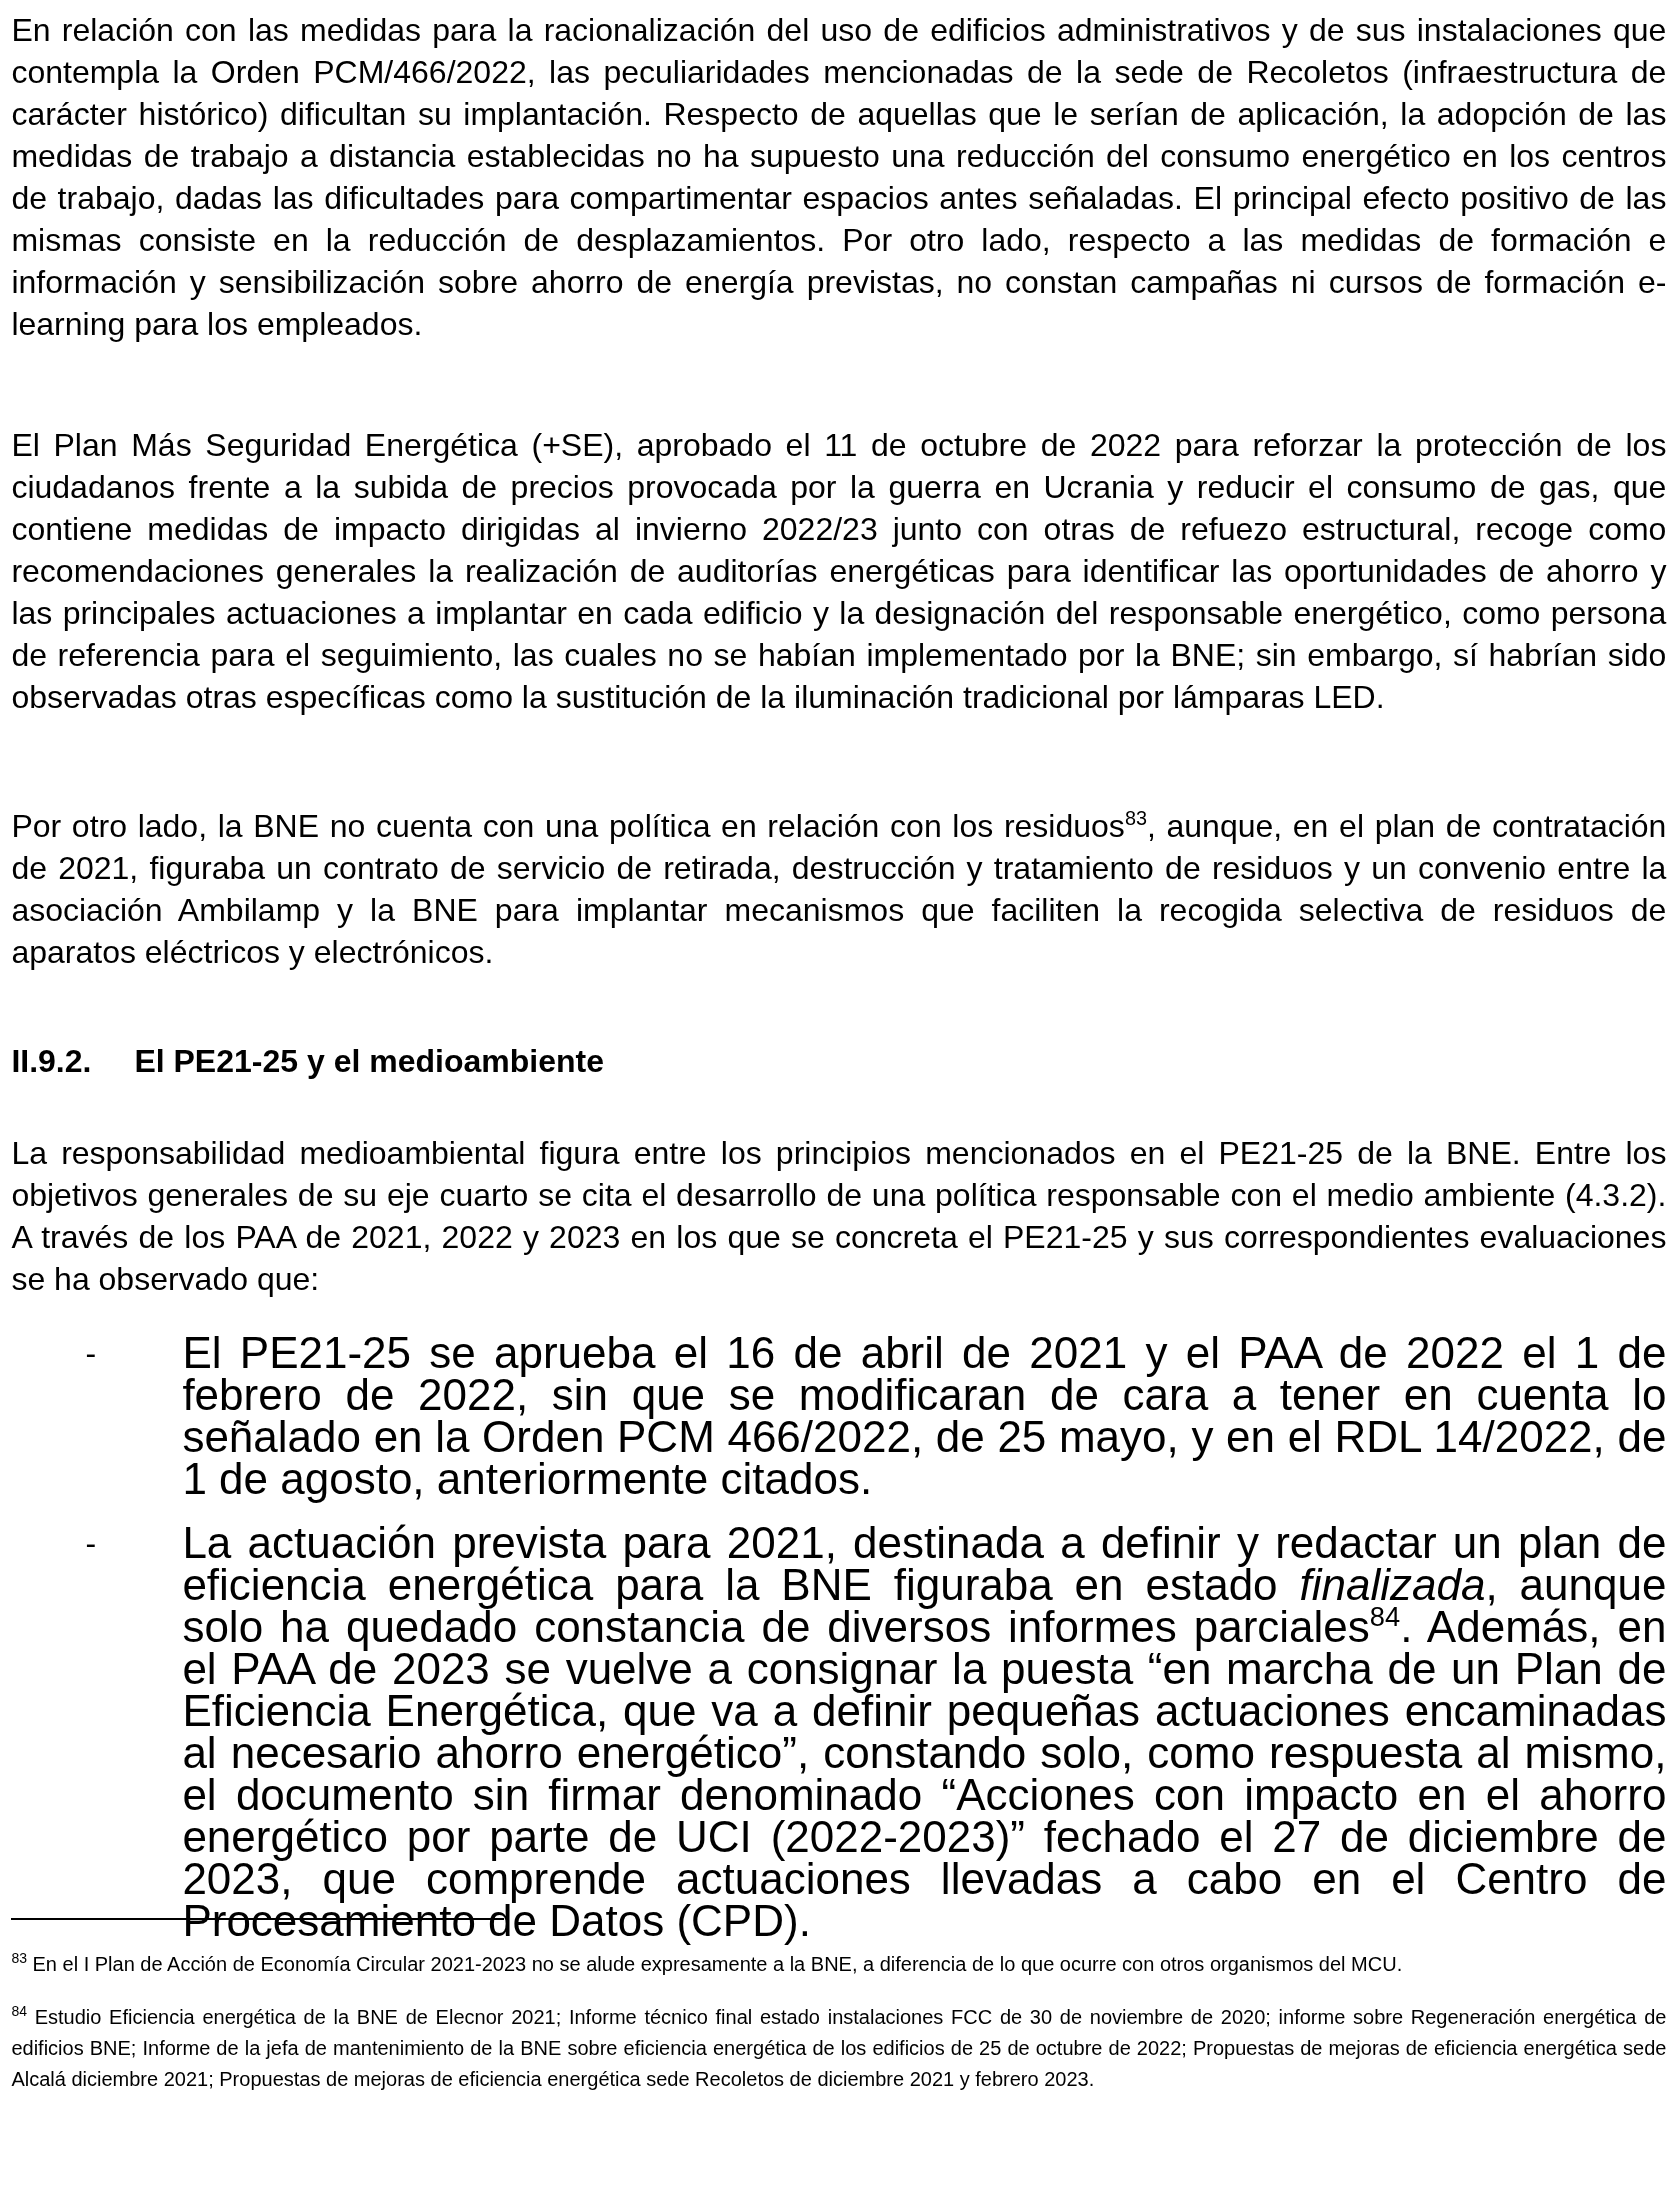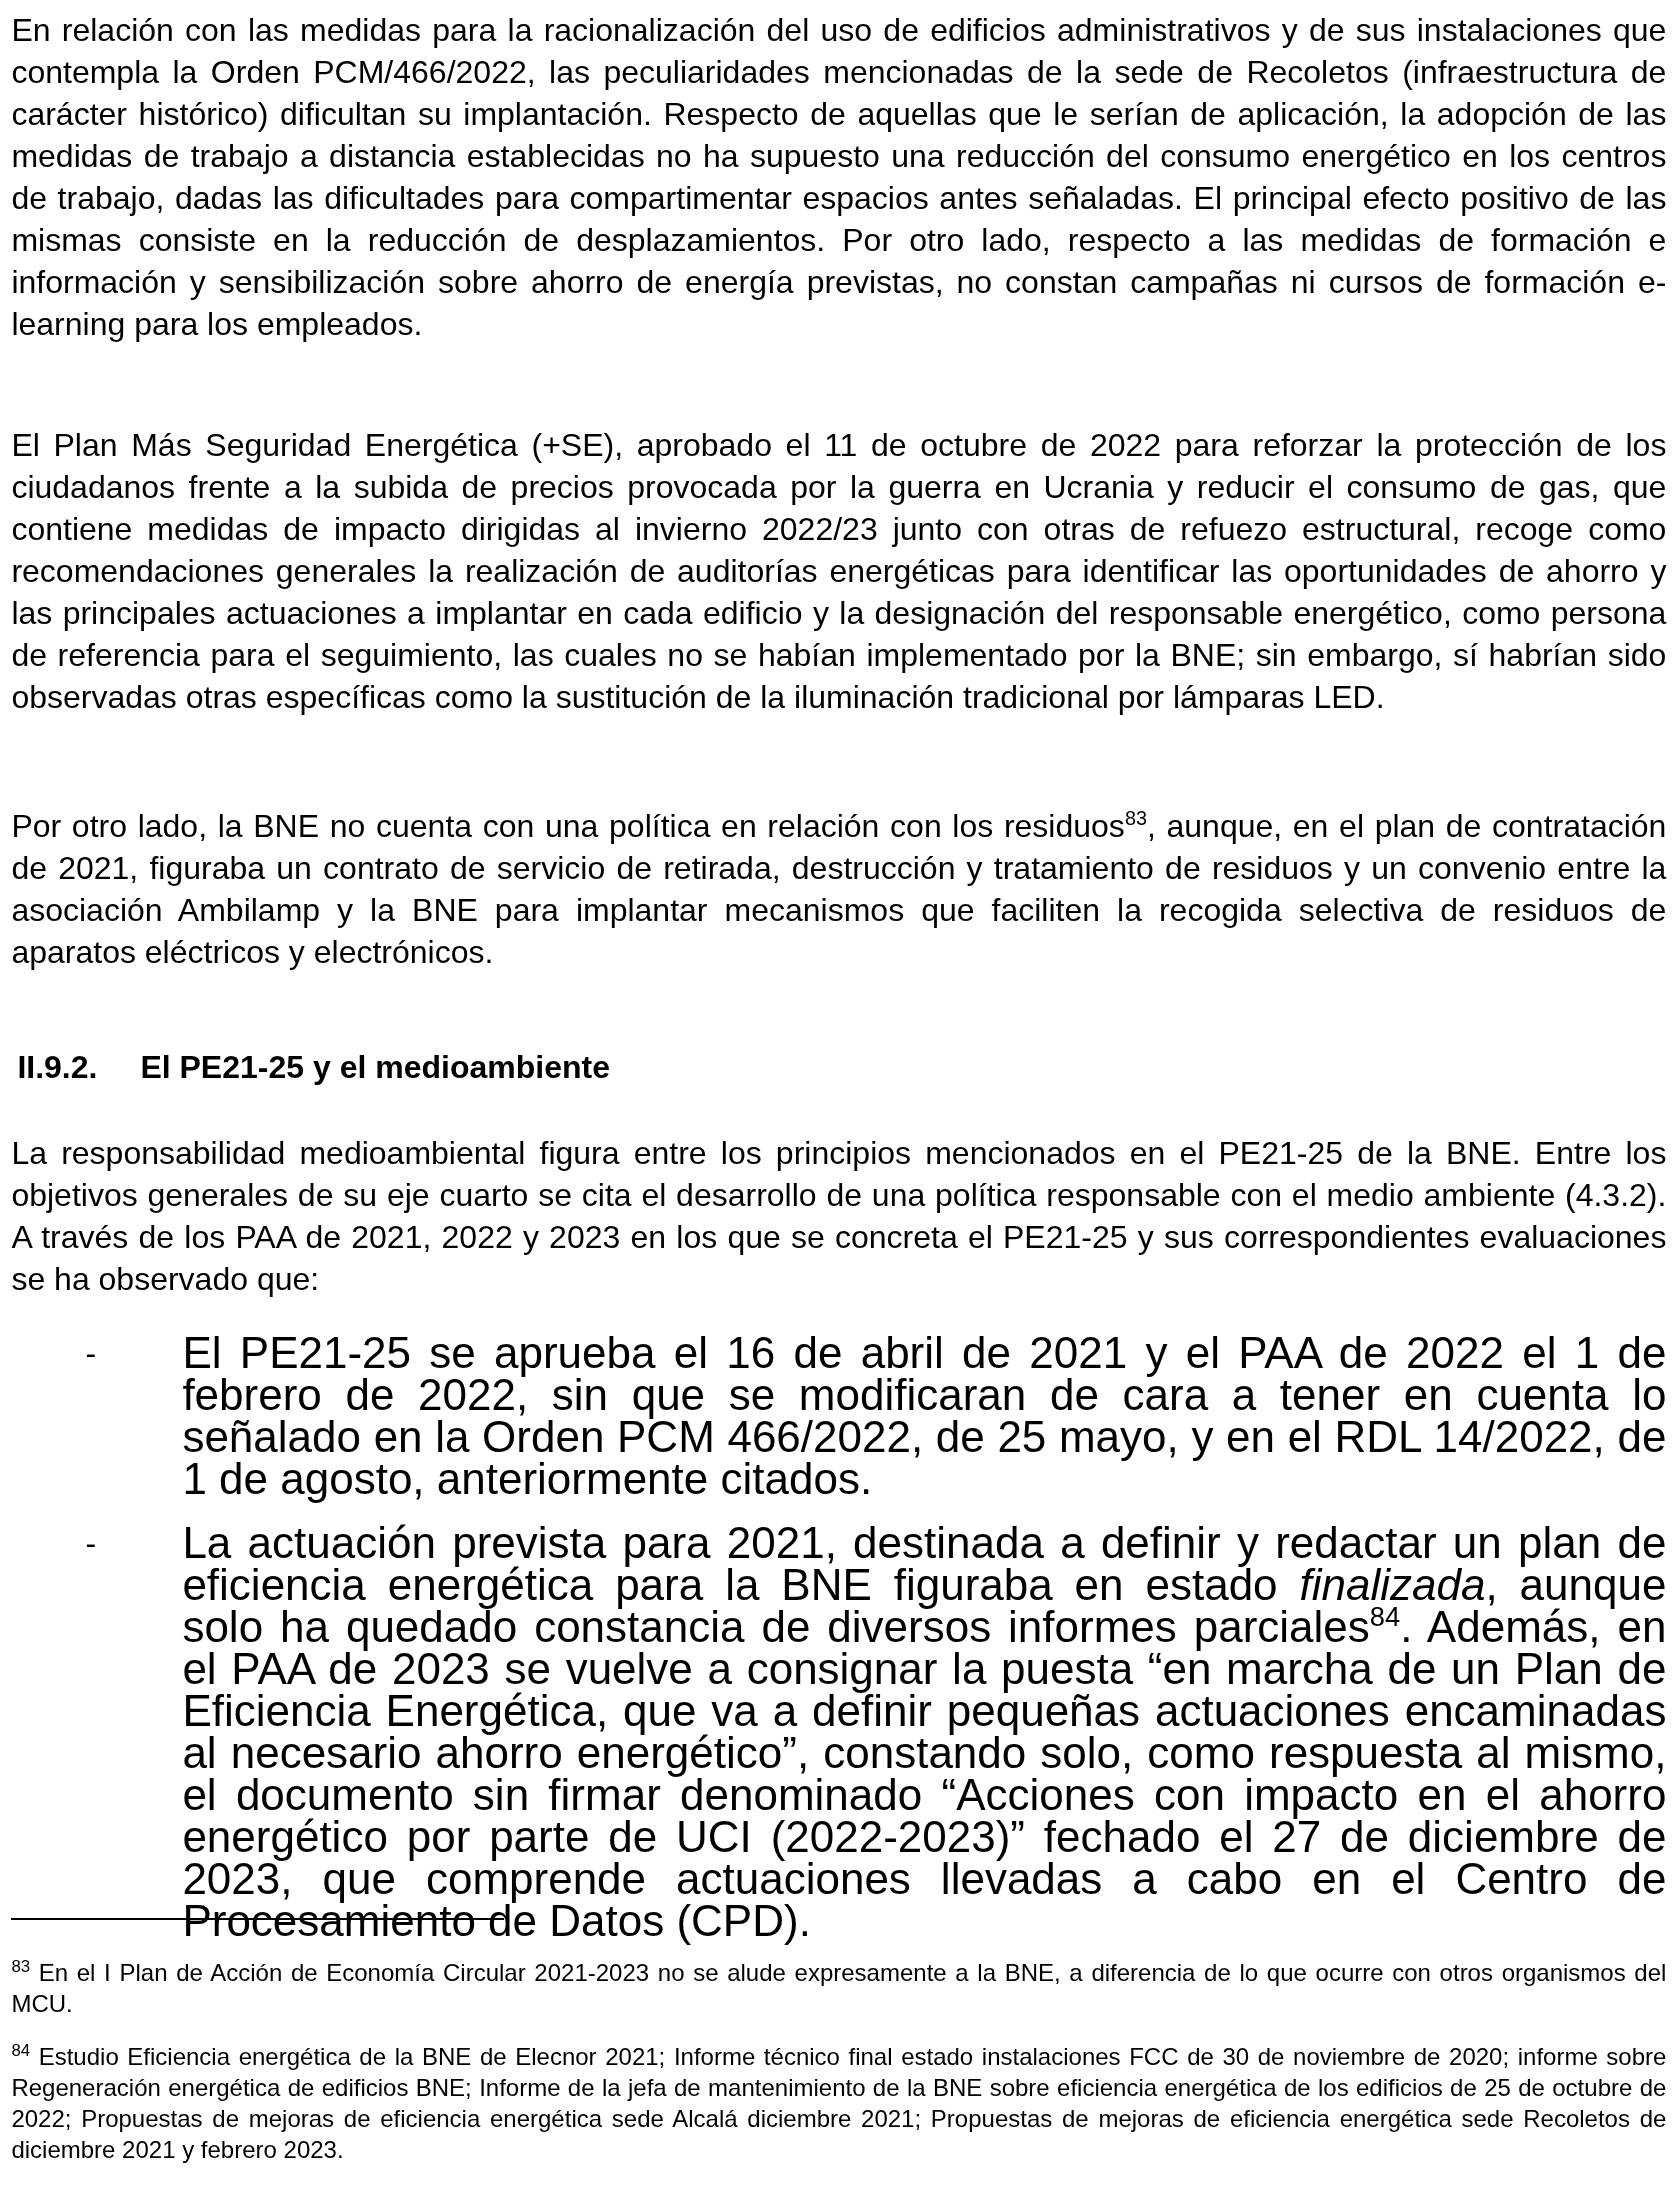--- a/index.html
+++ b/index.html
@@ -21,21 +21,21 @@
     font-size: 32px;
     line-height: 42px;
     text-align: justify;
     margin: 0;
   }
   .p1 { position: absolute; top: 9px; left: 0; width: 1655px; }
   .p2 { position: absolute; top: 424px; left: 0; width: 1655px; }
   .p3 { position: absolute; top: 805px; left: 0; width: 1655px; }
   .heading {
     position: absolute; top: 1040px; left: 0; width: 1655px;
-    font-size: 32px; line-height: 42px; font-weight: bold; margin: 6px;
+    font-size: 32px; line-height: 42px; font-weight: bold; margin: 0;
   }
   .heading .num { display: inline-block; width: 123px; }
   .p4 { position: absolute; top: 1132px; left: 0; width: 1655px; }
   .bullets { position: absolute; top: 1332px; left: 0; width: 1655px; }
   .bullet {
     position: relative;
     padding-left: 171px;
     margin-bottom: 22px;
   }
   .bullet .dash {
@@ -43,22 +43,22 @@
     font-size: 32px; line-height: 42px;
   }
   .bullet .text { font-size: 44px; line-height: 42px; text-align: justify; }
   sup { font-size: 0.62em; line-height: 0; vertical-align: 0.6em; }
   .rule {
     position: absolute; top: 1918px; left: 0;
     width: 493px; height: 2.4px; background: #000;
   }
   .footnotes { position: absolute; top: 1941px; left: 0; width: 1655px; }
   .fn {
-    font-size: 24px; line-height: 31px; text-align: justify;
-    margin: 16px 0 22px 0;
+    font-size: 20px; line-height: 31px; text-align: justify;
+    margin: 8px 0 22px 0;
   }
   .fn sup { font-size: 0.7em; vertical-align: 0.55em; }
   em { font-style: italic; }
 </style>
 </head>
 <body>
 
 <div class="page">
 
   <p class="para p1">En relación con las medidas para la racionalización del uso de edificios administrativos y de sus instalaciones que contempla la Orden PCM/466/2022, las peculiaridades mencionadas de la sede de Recoletos (infraestructura de carácter histórico) dificultan su implantación. Respecto de aquellas que le serían de aplicación, la adopción de las medidas de trabajo a distancia establecidas no ha supuesto una reducción del consumo energético en los centros de trabajo, dadas las dificultades para compartimentar espacios antes señaladas. El principal efecto positivo de las mismas consiste en la reducción de desplazamientos. Por otro lado, respecto a las medidas de formación e información y sensibilización sobre ahorro de energía previstas, no constan campañas ni cursos de formación e-learning para los empleados.</p>

